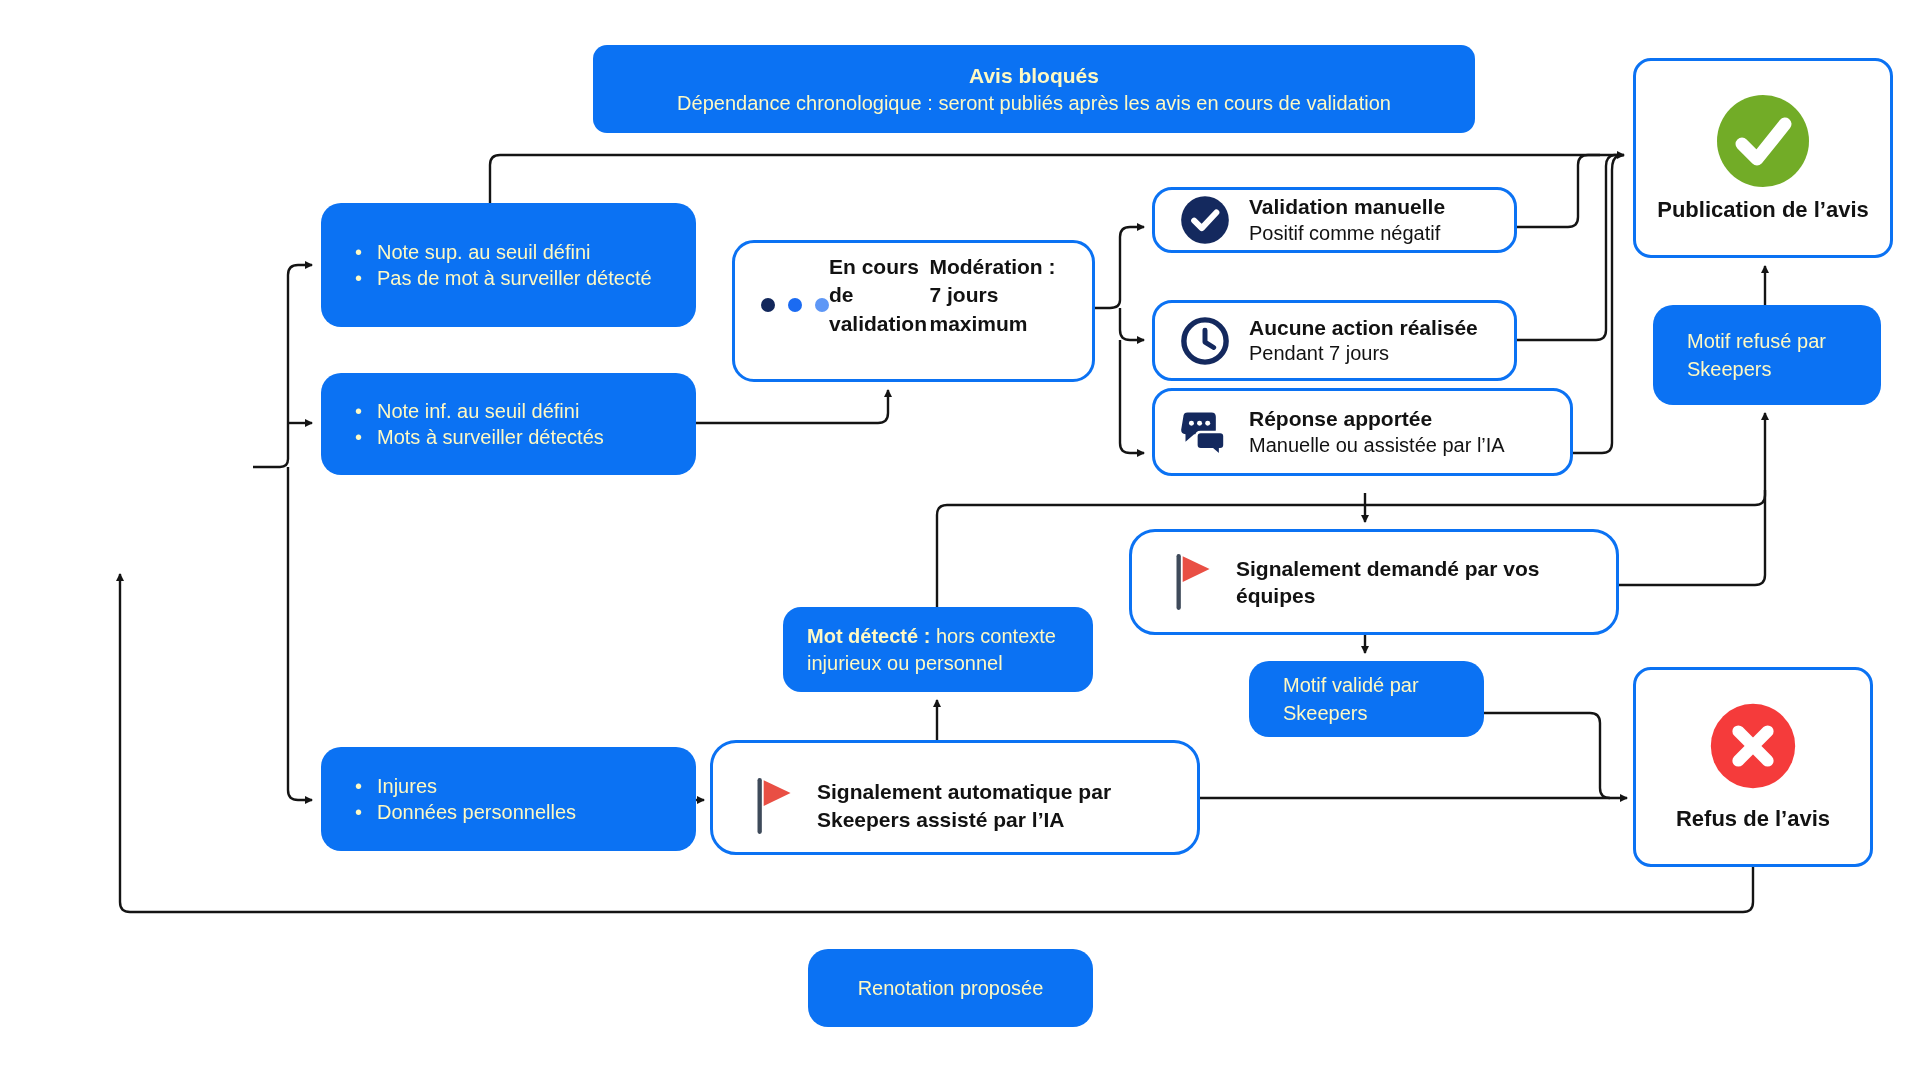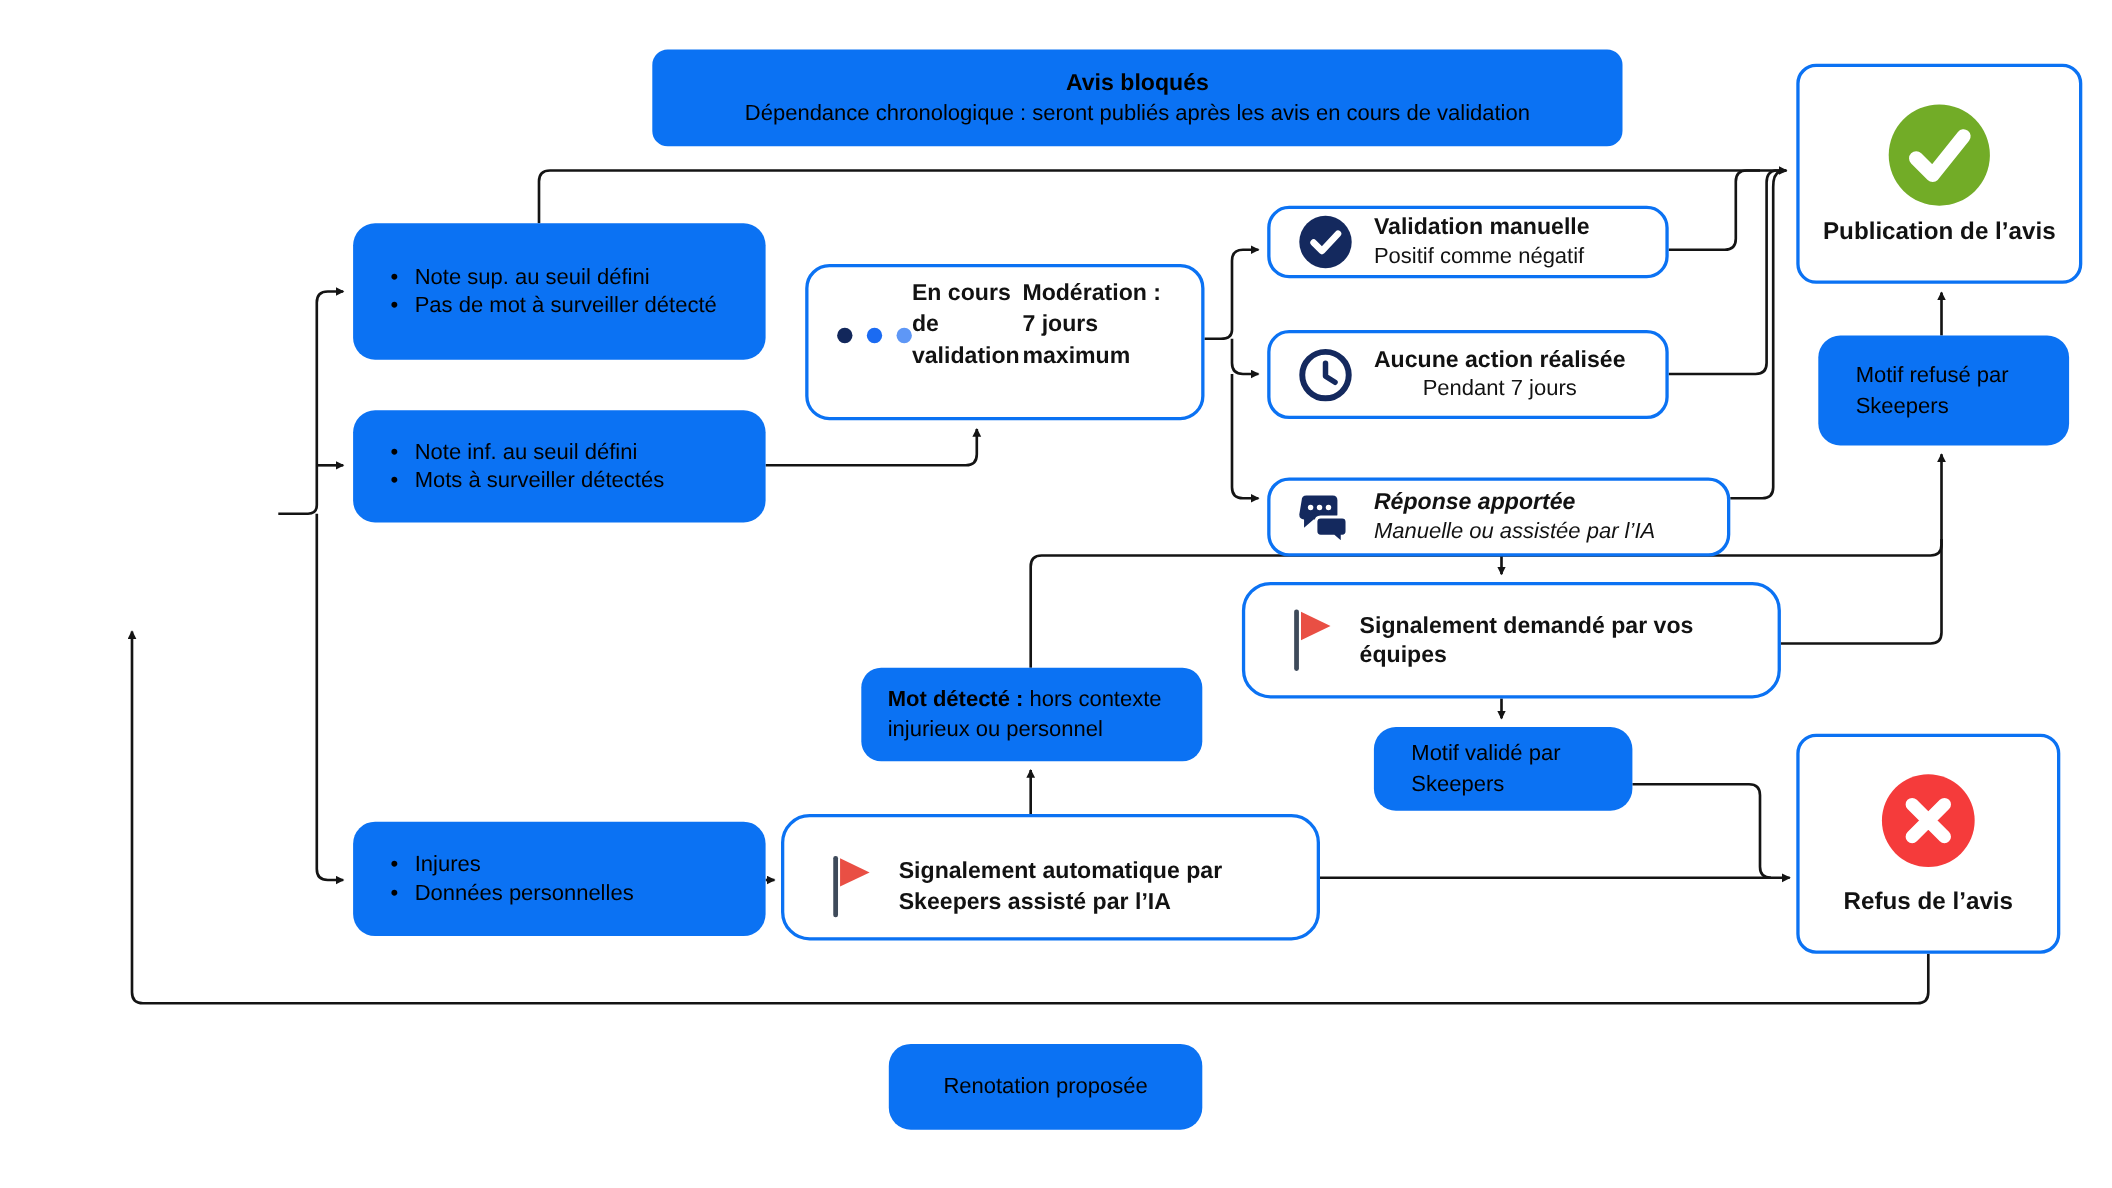--- a/index.html
+++ b/index.html
@@ -1,20 +1,20 @@
 <!DOCTYPE html>
 <html><head>
 <meta charset="utf-8">
 <style>
   html,body{margin:0;padding:0;background:#ffffff;}
   body{font-family:"Liberation Sans","DejaVu Sans",sans-serif;color:#121212;}
   .stage{position:relative;width:1920px;height:1080px;background:#ffffff;overflow:hidden;}
   svg.wires{position:absolute;left:0;top:0;width:1920px;height:1080px;}
   .node{position:absolute;box-sizing:border-box;border-radius:20px;}
-  .blue{background:#0B72F3;color:#000000;}
+  .blue{background:#0B72F3;color:#fef9c3;}
   .outline{background:#ffffff;border:3px solid #0B72F3;color:#121212;}
   
   .n-banner{left:593px;top:45px;width:882px;height:88px;border-radius:14px;
     display:flex;flex-direction:column;justify-content:center;align-items:center;gap:4px;}
   .n-banner .t{font-weight:bold;font-size:21px;}
   .n-banner .s{font-size:20px;}
   
   .n-depot{left:17px;top:372px;width:236px;height:194px;border-radius:18px;
     display:flex;flex-direction:column;align-items:center;justify-content:center;gap:12px;}
   .n-depot .lbl{font-weight:bold;font-size:21px;text-align:center;line-height:1.3;}
@@ -27,22 +27,22 @@
   .bullet .dot{width:22px;flex:0 0 22px;}
   
   .n-encours{left:732px;top:240px;width:363px;height:142px;border-radius:22px;
     display:flex;flex-direction:row;align-items:flex-start;justify-content:center;padding:10px 26px;}
   .dots{align-self:center;display:flex;gap:13px;margin-bottom:12px;}
   .dots i{width:14px;height:14px;border-radius:50%;display:block;}
   .n-encours .t{font-weight:bold;font-size:21px;line-height:1.35;}
   
   .mini{display:flex;align-items:center;gap:18px;padding:0 20px 0 24px;}
   .n-valman{left:1152px;top:187px;width:365px;height:66px;}
-  .n-aucune{left:1152px;top:300px;width:365px;height:81px;text-align:center;}
-  .n-reponse{left:1152px;top:434px;width:421px;height:72px;font-style:italic;}
+  .n-aucune{left:1152px;top:300px;width:365px;height:81px;}
+  .n-reponse{left:1152px;top:388px;width:421px;height:88px;}
   .mini .txt .t{font-weight:bold;font-size:21px;line-height:1.25;}
   .mini .txt .s{font-size:20px;line-height:1.25;}
   .icon48{width:52px;height:52px;flex:0 0 52px;}
   
   .n-pub{left:1633px;top:58px;width:260px;height:200px;border-radius:18px;
     display:flex;flex-direction:column;align-items:center;justify-content:center;gap:8px;}
   .n-refus{left:1633px;top:667px;width:240px;height:200px;border-radius:18px;
     display:flex;flex-direction:column;align-items:center;justify-content:center;gap:16px;}
   .big-lbl{font-weight:bold;font-size:22px;}
   .icon96{width:96px;height:96px;}

